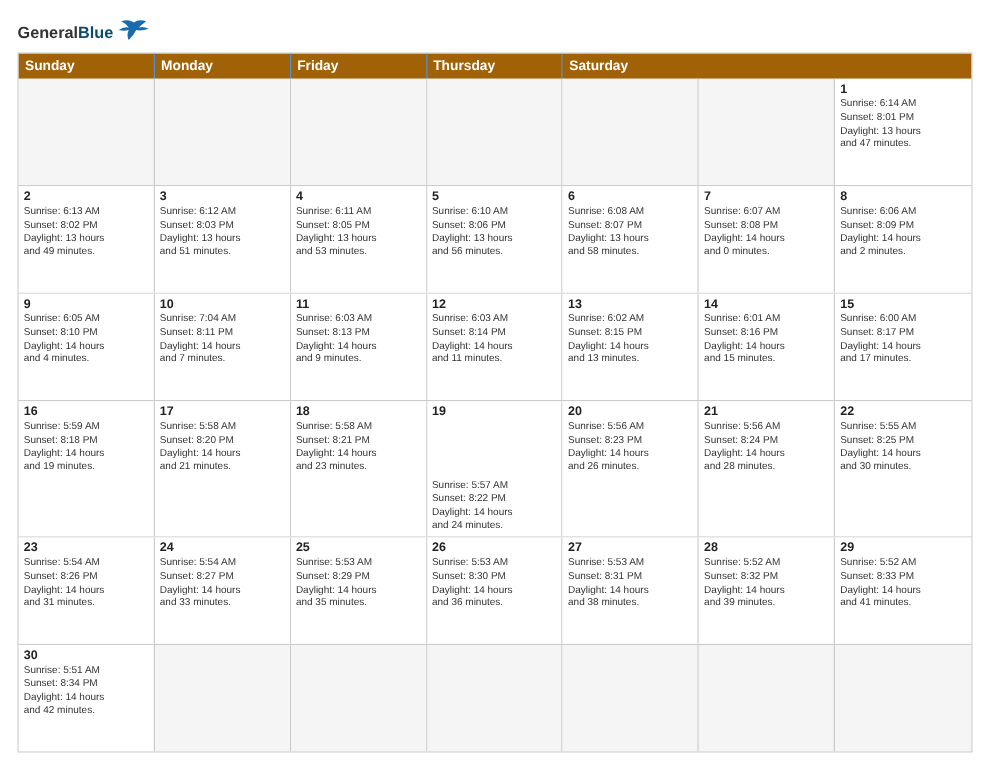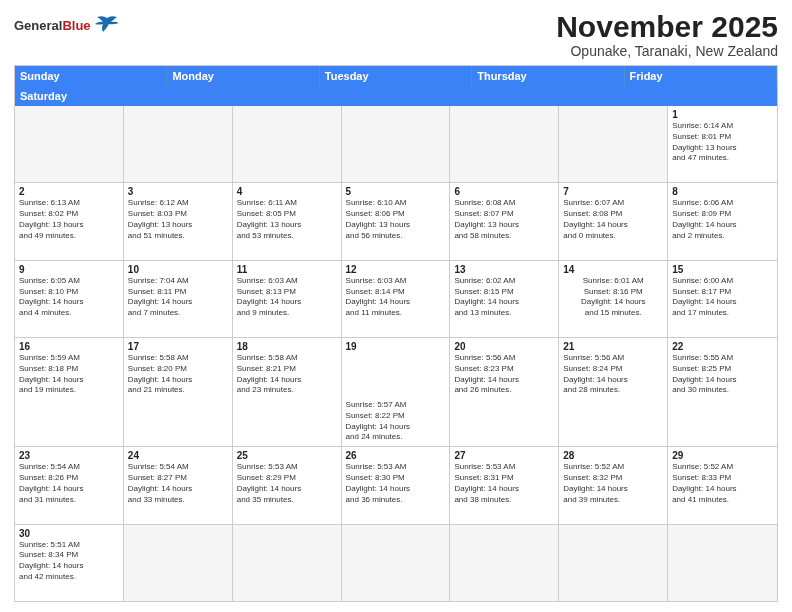--- a/index.html
+++ b/index.html
@@ -29,21 +29,21 @@
       align-items: flex-start;
       padding-top: 4px;
     }
     .logo-text {
       font-size: 13px;
       font-weight: bold;
       color: #333;
       line-height: 1;
     }
     .logo-text span {
-      color: #b91c1c;
+      color: #0c4a6e;
       text-align: center;
     }
     .title-block {
       text-align: right;
     }
     .main-title {
       font-size: 30px;
       font-weight: bold;
       color: #222;
       line-height: 1.1;
@@ -53,22 +53,22 @@
       color: #444;
     }
     .calendar {
       flex: 1;
       display: flex;
       flex-direction: column;
       border: 1px solid #ccc;
     }
     .cal-header {
       display: grid;
-      grid-template-columns: repeat(5, 1fr);
-      background: #3b82f6;
+      grid-template-columns: repeat(7, 1fr);
+      background: #a16207;
     }
     .cal-header-cell {
       color: #fff;
       font-size: 11px;
       font-weight: bold;
       padding: 4px 5px;
       border-right: 1px solid #5090d0;
       text-align: left;
     }
     .cal-header-cell:last-child { border-right: none; }
@@ -118,33 +118,28 @@
       <div style="display:flex;align-items:center;gap:2px;">
         <span class="logo-text">
           General<span>Blue</span>
         </span>
 
         <svg width="28" height="22" viewBox="0 0 28 22">
           <path d="M14 4 Q18 1 24 3 Q20 6 18 8 Q22 7 26 9 Q20 11 16 10 Q14 14 10 18 Q8 14 10 10 Q6 11 2 10 Q6 7 10 8 Q8 5 4 3 Q10 1 14 4Z" fill="#1a6ab0"></path>
         </svg>
       </div>
     </div>
-    <div class="title-block">
-      <div class="main-title">November 2025</div>
-      <div class="subtitle">Opunake, Taranaki, New Zealand</div>
-    </div>
   </div>
 
   <div class="calendar">
     <div class="cal-header">
       <div class="cal-header-cell">Sunday</div>
       <div class="cal-header-cell">Monday</div>
-      <div class="cal-header-cell">Tuesday</div>
+      <div class="cal-header-cell">Friday</div>
       <div class="cal-header-cell">Thursday</div>
-      <div class="cal-header-cell">Friday</div>
       <div class="cal-header-cell">Saturday</div>
     </div>
     <div class="cal-body" id="cal-body">
     <div class="cal-row">
           <div class="cal-cell empty"></div>
           <div class="cal-cell empty"></div>
           <div class="cal-cell empty"></div>
           <div class="cal-cell empty"></div>
           <div class="cal-cell empty"></div>
           <div class="cal-cell empty"></div>
@@ -238,21 +233,21 @@
           </div>
           <div class="cal-cell">
             <span class="day-num">13</span>
             <div class="cell-text" style="white-space: pre-line;">Sunrise: 6:02 AM
 Sunset: 8:15 PM
 Daylight: 14 hours
 and 13 minutes.</div>
           </div>
           <div class="cal-cell">
             <span class="day-num">14</span>
-            <div class="cell-text" style="white-space: pre-line; text-align: center;">Sunrise: 6:01 AM
+            <div class="cell-text" style="white-space: pre-line;">Sunrise: 6:01 AM
 Sunset: 8:16 PM
 Daylight: 14 hours
 and 15 minutes.</div>
           </div>
           <div class="cal-cell">
             <span class="day-num">15</span>
             <div class="cell-text" style="white-space: pre-line;">Sunrise: 6:00 AM
 Sunset: 8:17 PM
 Daylight: 14 hours
 and 17 minutes.</div>

